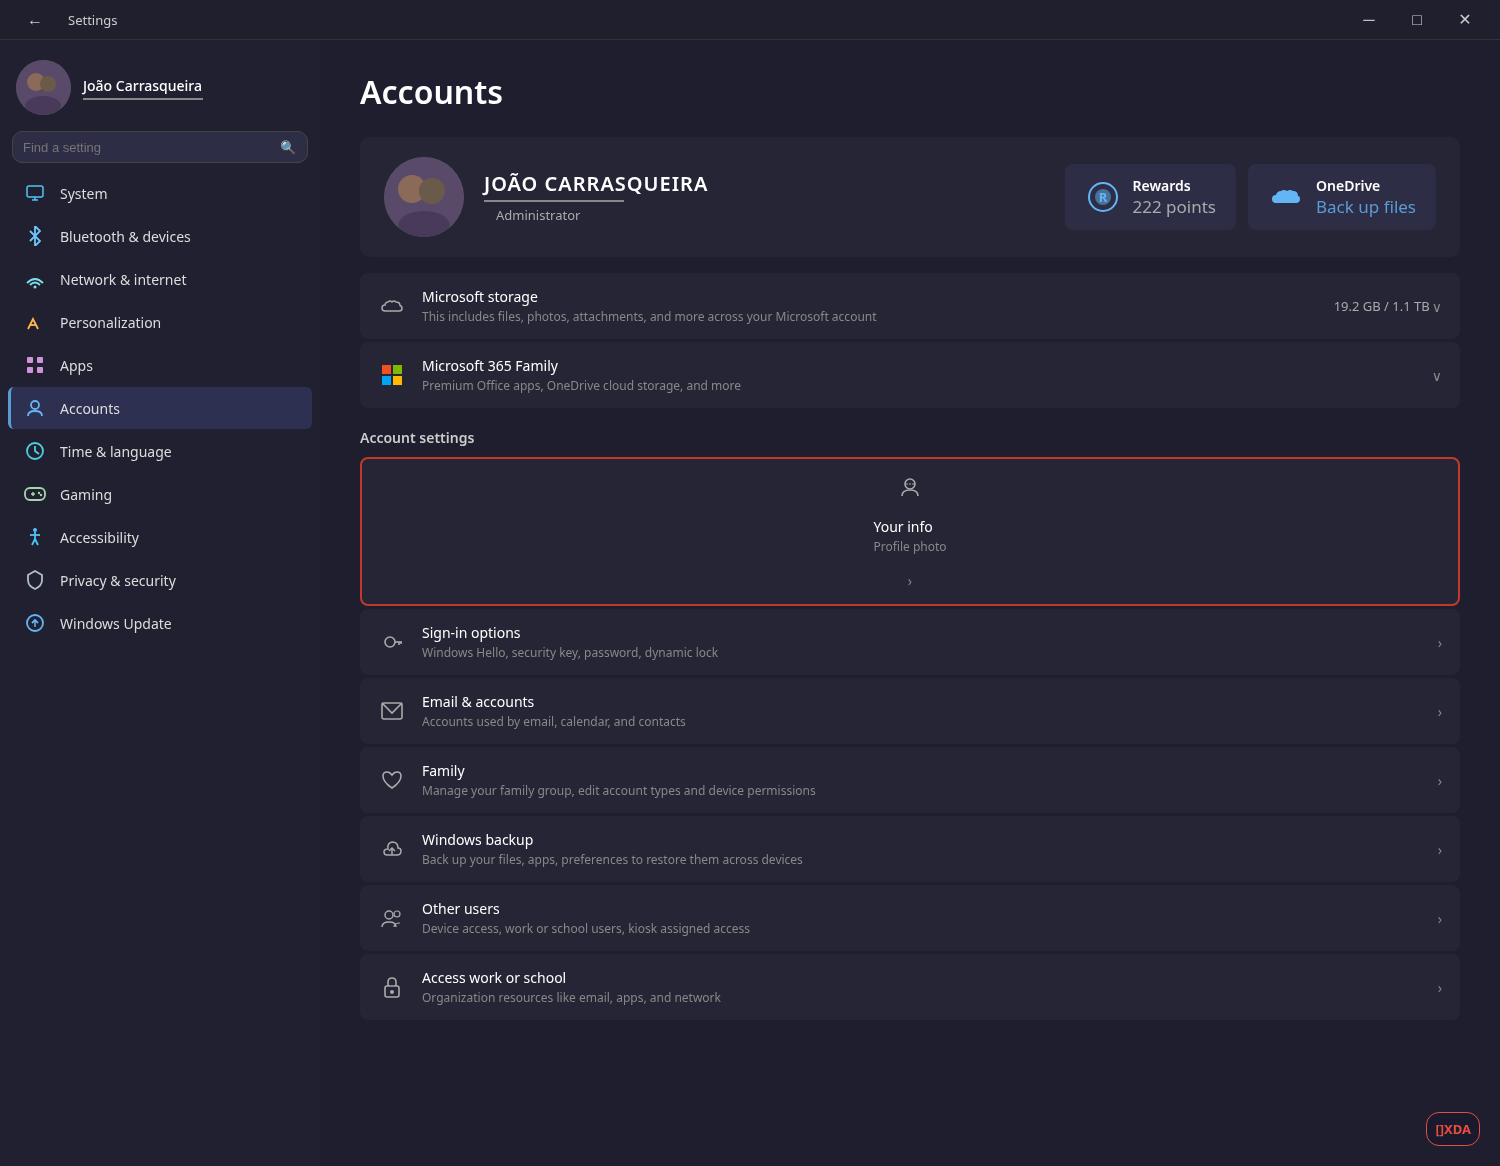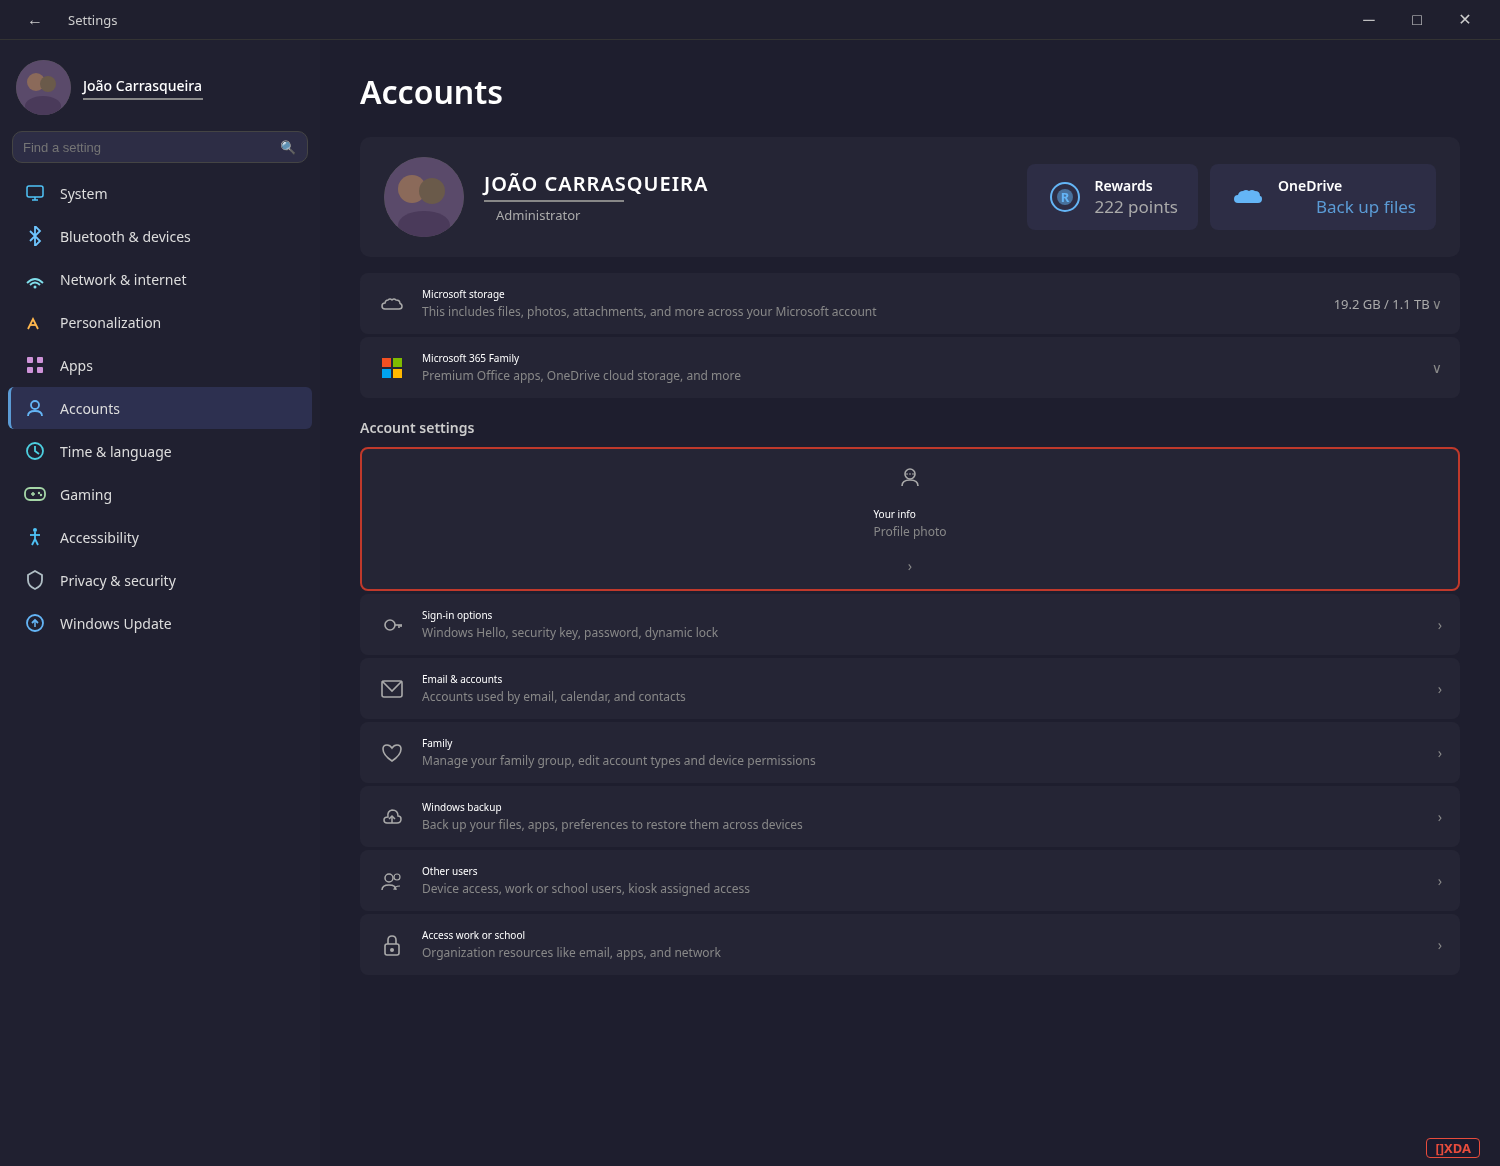--- a/index.html
+++ b/index.html
@@ -212,21 +212,21 @@
     }
     .badge-text-title {
       font-size: 14px;
       font-weight: 600;
       color: #fff;
     }
     .badge-text-sub {
       font-size: 17px;
       color: #aaa;
     }
-    .badge-text-sub.blue { color: #5b9bd5; margin-left: 38px; }
+    .badge-text-sub.blue { color: #5b9bd5; }
     
     .section-title {
       font-size: 14px;
       font-weight: 600;
       color: #ccc;
       margin: 20px 0 10px 0;
     }
     .setting-item {
       background: #252535;
       border-radius: 8px;
@@ -247,21 +247,21 @@
       height: 28px;
       display: flex;
       align-items: center;
       justify-content: center;
       flex-shrink: 0;
       color: #aaa;
       font-size: 18px;
     }
     .setting-item-text { flex: 1; }
     .setting-item-title {
-      font-size: 10px;
+      font-size: 14px;
       color: #fff;
     }
     .setting-item-desc {
       font-size: 12px;
       color: #888;
       margin-top: 2px;
     }
     .chevron {
       color: #888;
       font-size: 14px;
@@ -281,25 +281,25 @@
       display: flex;
       align-items: center;
       gap: 2px;
       color: #aaa;
       font-size: 13px;
       flex-shrink: 0;
     }
     
     .xda-logo {
       position: fixed;
-      bottom: 8px;
+      bottom: 20px;
       right: 20px;
       background: #1a1a2e;
-      padding: 0 8px;
-      border-radius: 4px;
+      padding: 7px 8px;
+      border-radius: 13px;
       font-size: 13px;
       font-weight: 700;
       color: #e74c3c;
       border: 1px solid #e74c3c;
     }
   </style>
 </head>
 <body>
 
 <div class="titlebar">

